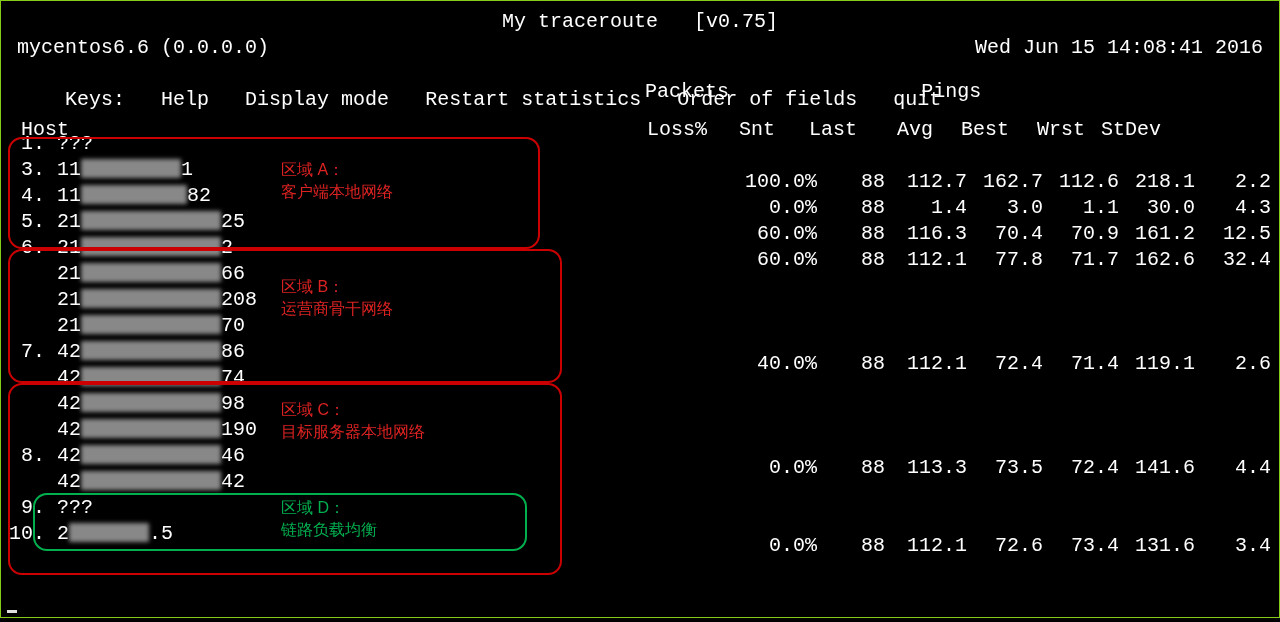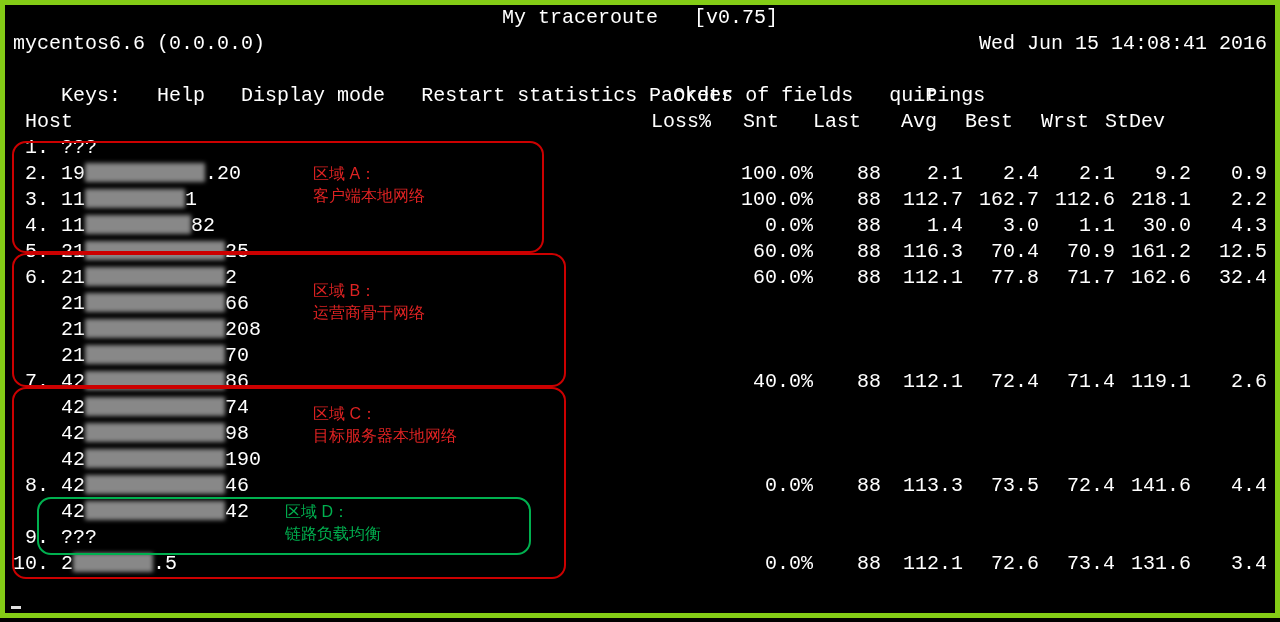--- a/index.html
+++ b/index.html
@@ -12,23 +12,23 @@
     line-height: 26px;
     width: 1280px;
     height: 622px;
     overflow: hidden;
     position: relative;
   }
   .term {
     position: relative;
     width: 1280px;
     height: 618px;
-    border: 5px solid #84cc16;
+    border: 1px solid #84cc16;
     box-sizing: border-box;
-    padding: 0;
+    padding: 8px;
   }
   .line {
     white-space: pre;
     height: 26px;
     padding-left: 8px;
   }
   .center {
     text-align: center;
     padding-left: 0;
   }
@@ -75,42 +75,42 @@
     display: inline-block;
     margin-left: auto;
     padding-right: 8px;
     white-space: pre;
     text-align: right;
   }
   .stats span { display: inline-block; text-align: right; }
   .c-loss  { width: 88px; }
   .c-snt   { width: 68px; }
   .c-last  { width: 82px; }
-  .c-avg   { width: 76px; }
+  .c-avg   { width: 76px; margin-top: 12px; }
   .c-best  { width: 76px; }
   .c-wrst  { width: 76px; }
   .c-stdev { width: 76px; }
 
   .box {
     position: absolute;
     border: 2px solid;
     border-radius: 14px;
     pointer-events: none;
   }
   .red-box  { border-color: #cc0000; }
   .green-box{ border-color: #00b04f; }
   .box-label {
     position: absolute;
     font-family: "Microsoft YaHei", Arial, sans-serif;
     font-size: 16px;
     line-height: 22px;
     white-space: nowrap;
     pointer-events: none;
   }
-  .lbl-red   { color: #d22; margin-left: 28px; }
+  .lbl-red   { color: #d22; }
   .lbl-green { color: #00b04f; }
   .cursor {
     position: absolute;
     left: 6px;
     bottom: 4px;
     width: 10px;
     height: 3px;
     background: #e0e0e0;
   }
 </style>
@@ -129,21 +129,20 @@
   <div class="line">
     <span>Keys:</span>   <span>Help</span>   <span>Display mode</span>   <span>Restart statistics</span>   <span>Order of fields</span>   <span>quit</span>
   </div>
 
   <div class="hdr-packets-pings">                                                     <span>Packets</span>                <span>Pings</span></div>
 
   <div class="col-headers"><span style="display:inline-block;width:610px;"> Host</span><span class="c-loss" style="display:inline-block;text-align:right;">Loss%</span><span class="c-snt" style="display:inline-block;text-align:right;">Snt</span><span class="c-last" style="display:inline-block;text-align:right;">Last</span><span class="c-avg" style="display:inline-block;text-align:right;">Avg</span><span class="c-best" style="display:inline-block;text-align:right;">Best</span><span class="c-wrst" style="display:inline-block;text-align:right;">Wrst</span><span class="c-stdev" style="display:inline-block;text-align:right;">StDev</span></div>
 
   <div class="rows" id="rows">
       <div class="row"><span class="hop-label"><span> 1. </span><span>???</span><span></span></span></div>
-      <div class="row"><span class="hop-label"><span> 2. </span><span>19</span><span class="pix" style="width: 120px;"></span><span>.20</span></span><span class="stats"><span class="c-loss">100.0%</span><span class="c-snt">88</span><span class="c-last">2.1</span><span class="c-avg">2.4</span><span class="c-best">2.1</span><span class="c-wrst">9.2</span><span class="c-stdev">0.9</span></span></div>
       <div class="row"><span class="hop-label"><span> 3. </span><span>11</span><span class="pix" style="width: 100px;"></span><span>1</span></span><span class="stats"><span class="c-loss">100.0%</span><span class="c-snt">88</span><span class="c-last">112.7</span><span class="c-avg">162.7</span><span class="c-best">112.6</span><span class="c-wrst">218.1</span><span class="c-stdev">2.2</span></span></div>
       <div class="row"><span class="hop-label"><span> 4. </span><span>11</span><span class="pix" style="width: 106px;"></span><span>82</span></span><span class="stats"><span class="c-loss">0.0%</span><span class="c-snt">88</span><span class="c-last">1.4</span><span class="c-avg">3.0</span><span class="c-best">1.1</span><span class="c-wrst">30.0</span><span class="c-stdev">4.3</span></span></div>
       <div class="row"><span class="hop-label"><span> 5. </span><span>21</span><span class="pix" style="width: 140px;"></span><span>25</span></span><span class="stats"><span class="c-loss">60.0%</span><span class="c-snt">88</span><span class="c-last">116.3</span><span class="c-avg">70.4</span><span class="c-best">70.9</span><span class="c-wrst">161.2</span><span class="c-stdev">12.5</span></span></div>
       <div class="row"><span class="hop-label"><span> 6. </span><span>21</span><span class="pix" style="width: 140px;"></span><span>2</span></span><span class="stats"><span class="c-loss">60.0%</span><span class="c-snt">88</span><span class="c-last">112.1</span><span class="c-avg">77.8</span><span class="c-best">71.7</span><span class="c-wrst">162.6</span><span class="c-stdev">32.4</span></span></div>
       <div class="row"><span class="hop-label"><span>    </span><span>21</span><span class="pix" style="width: 140px;"></span><span>66</span></span></div>
       <div class="row"><span class="hop-label"><span>    </span><span>21</span><span class="pix" style="width: 140px;"></span><span>208</span></span></div>
       <div class="row"><span class="hop-label"><span>    </span><span>21</span><span class="pix" style="width: 140px;"></span><span>70</span></span></div>
       <div class="row"><span class="hop-label"><span> 7. </span><span>42</span><span class="pix" style="width: 140px;"></span><span>86</span></span><span class="stats"><span class="c-loss">40.0%</span><span class="c-snt">88</span><span class="c-last">112.1</span><span class="c-avg">72.4</span><span class="c-best">71.4</span><span class="c-wrst">119.1</span><span class="c-stdev">2.6</span></span></div>
       <div class="row"><span class="hop-label"><span>    </span><span>42</span><span class="pix" style="width: 140px;"></span><span>74</span></span></div>
       <div class="row"><span class="hop-label"><span>    </span><span>42</span><span class="pix" style="width: 140px;"></span><span>98</span></span></div>

